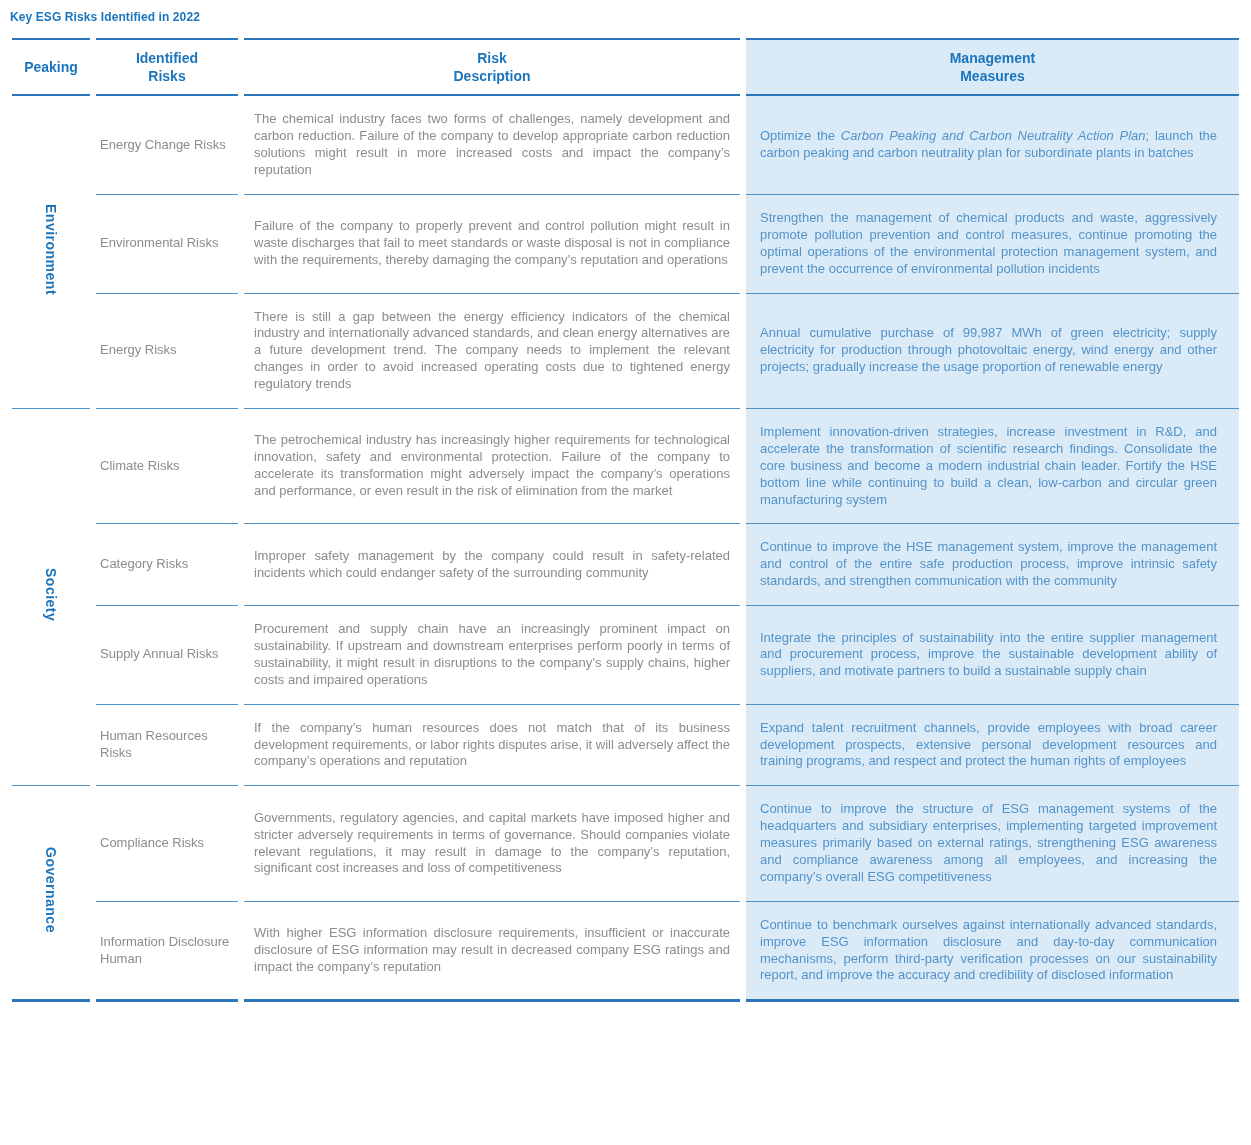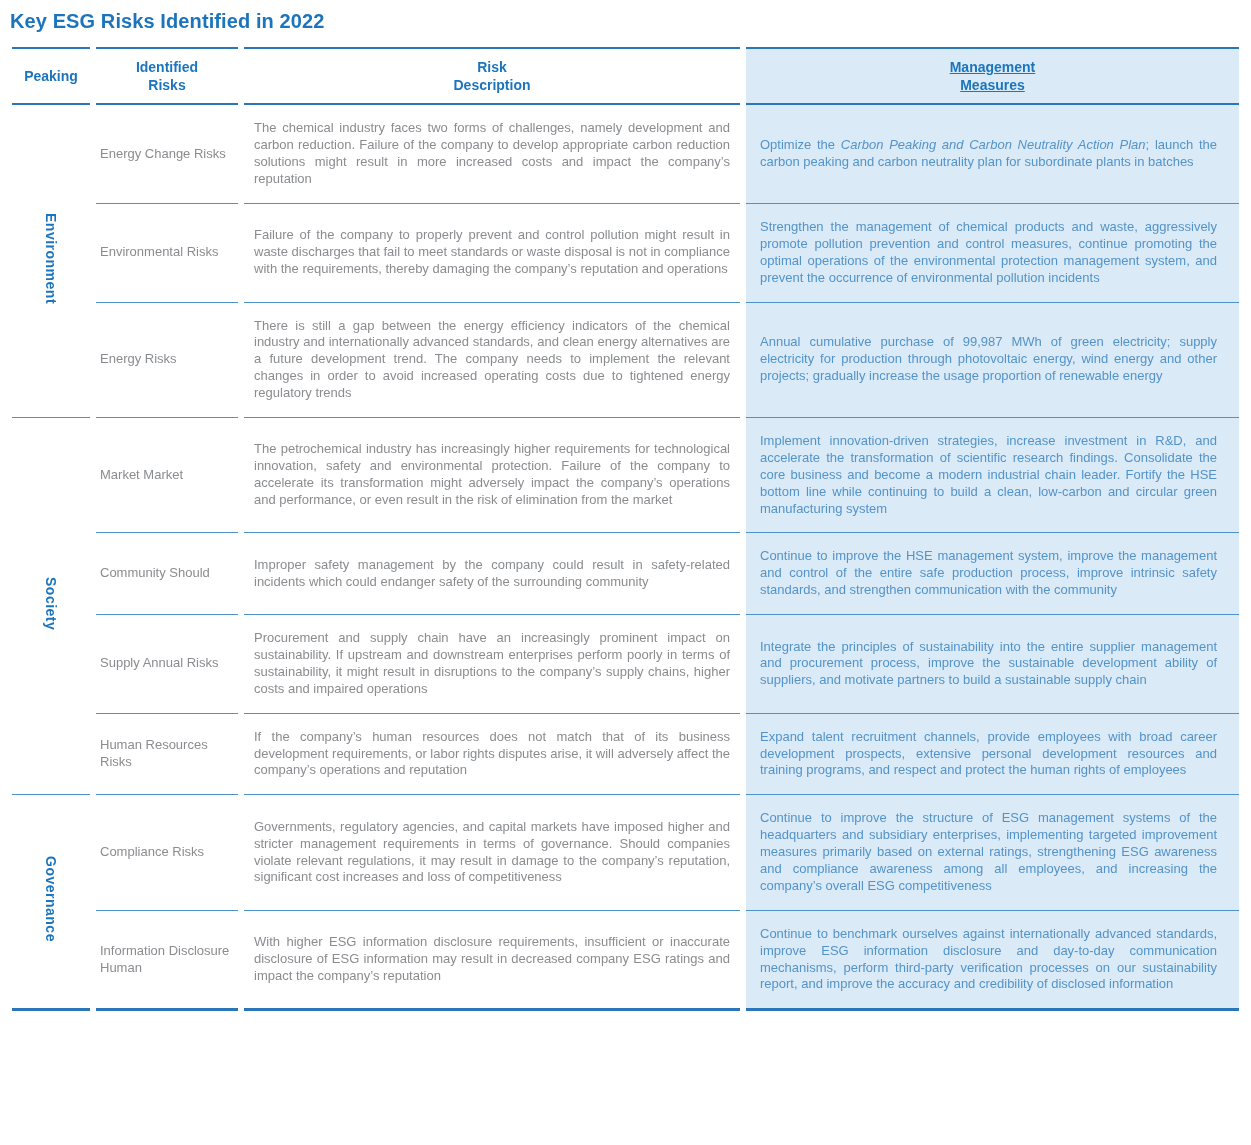--- a/index.html
+++ b/index.html
@@ -13,21 +13,21 @@
   *{box-sizing:border-box;}
   html,body{margin:0;padding:0;background:#ffffff;}
   body{
     width:1251px;
     font-family:"Liberation Sans","DejaVu Sans",sans-serif;
     -webkit-font-smoothing:antialiased;
   }
   .page{padding:8px 6px 0 6px;}
   .page-title{
     margin:2px 0 14px 4px;
-    font-size:20px;
+    font-size:12px;
     font-weight:bold;
     color:var(--blue-dark);
     letter-spacing:0.1px;
   }
   table.esg{
     width:100%;
     table-layout:fixed;
     border-collapse:separate;
     border-spacing:6px 0;
   }
@@ -41,21 +41,21 @@
     font-weight:bold;
     color:var(--blue-dark);
     text-align:center;
     vertical-align:middle;
     white-space:pre-line;
     padding:9px 4px;
     border-top:2px solid var(--blue-rule);
     border-bottom:2px solid var(--blue-rule);
     line-height:1.3;
   }
-  th.mgmt-h{background:var(--blue-bg);text-decoration:underline;}
+  th.mgmt-h{background:var(--blue-bg);}
 
   td{
     font-size:13px;
     line-height:1.3;
     vertical-align:middle;
     padding:15px 10px;
   }
   td.cat{
     padding:6px 0;
     text-align:center;
@@ -141,46 +141,46 @@
       <tr class="sep">
         <td class="risk">Energy Risks</td>
         <td class="desc">There is still a gap between the energy efficiency indicators of the chemical industry and internationally advanced standards, and clean energy alternatives are a future development trend. The company needs to implement the relevant changes in order to avoid increased operating costs due to tightened energy regulatory trends</td>
         <td class="mgmt">Annual cumulative purchase of 99,987 MWh of green electricity; supply electricity for production through photovoltaic energy, wind energy and other projects; gradually increase the usage proportion of renewable energy</td>
       </tr>
 
       <tr class="group-start">
         <td class="cat" rowspan="4">
           <span class="vert-label">Society</span>
         </td>
-        <td class="risk">Market Market</td>
+        <td class="risk">Climate Risks</td>
         <td class="desc">The petrochemical industry has increasingly higher requirements for technological innovation, safety and environmental protection. Failure of the company to accelerate its transformation might adversely impact the company’s operations and performance, or even result in the risk of elimination from the market</td>
         <td class="mgmt">Implement innovation-driven strategies, increase investment in R&amp;D, and accelerate the transformation of scientific research findings. Consolidate the core business and become a modern industrial chain leader. Fortify the HSE bottom line while continuing to build a clean, low-carbon and circular green manufacturing system</td>
       </tr>
       <tr class="sep">
-        <td class="risk">Community Should</td>
+        <td class="risk">Category Risks</td>
         <td class="desc">Improper safety management by the company could result in safety-related incidents which could endanger safety of the surrounding community</td>
         <td class="mgmt">Continue to improve the HSE management system, improve the management and control of the entire safe production process, improve intrinsic safety standards, and strengthen communication with the community</td>
       </tr>
       <tr class="sep">
         <td class="risk">Supply Annual Risks</td>
         <td class="desc">Procurement and supply chain have an increasingly prominent impact on sustainability. If upstream and downstream enterprises perform poorly in terms of sustainability, it might result in disruptions to the company’s supply chains, higher costs and impaired operations</td>
         <td class="mgmt">Integrate the principles of sustainability into the entire supplier management and procurement process, improve the sustainable development ability of suppliers, and motivate partners to build a sustainable supply chain</td>
       </tr>
       <tr class="sep">
         <td class="risk">Human Resources Risks</td>
         <td class="desc">If the company’s human resources does not match that of its business development requirements, or labor rights disputes arise, it will adversely affect the company’s operations and reputation</td>
         <td class="mgmt">Expand talent recruitment channels, provide employees with broad career development prospects, extensive personal development resources and training programs, and respect and protect the human rights of employees</td>
       </tr>
 
       <tr class="group-start">
         <td class="cat cat-last" rowspan="2">
           <span class="vert-label">Governance</span>
         </td>
         <td class="risk">Compliance Risks</td>
-        <td class="desc">Governments, regulatory agencies, and capital markets have imposed higher and stricter management requirements in terms of governance. Should companies violate relevant regulations, it may result in damage to the company’s reputation, significant cost increases and loss of competitiveness</td>
+        <td class="desc">Governments, regulatory agencies, and capital markets have imposed higher and stricter adversely requirements in terms of governance. Should companies violate relevant regulations, it may result in damage to the company’s reputation, significant cost increases and loss of competitiveness</td>
         <td class="mgmt">Continue to improve the structure of ESG management systems of the headquarters and subsidiary enterprises, implementing targeted improvement measures primarily based on external ratings, strengthening ESG awareness and compliance awareness among all employees, and increasing the company’s overall ESG competitiveness</td>
       </tr>
       <tr class="sep last">
         <td class="risk">Information Disclosure Human</td>
         <td class="desc">With higher ESG information disclosure requirements, insufficient or inaccurate disclosure of ESG information may result in decreased company ESG ratings and impact the company’s reputation</td>
         <td class="mgmt">Continue to benchmark ourselves against internationally advanced standards, improve ESG information disclosure and day-to-day communication mechanisms, perform third-party verification processes on our sustainability report, and improve the accuracy and credibility of disclosed information</td>
       </tr>
     </tbody>
   </table>
 </div>

